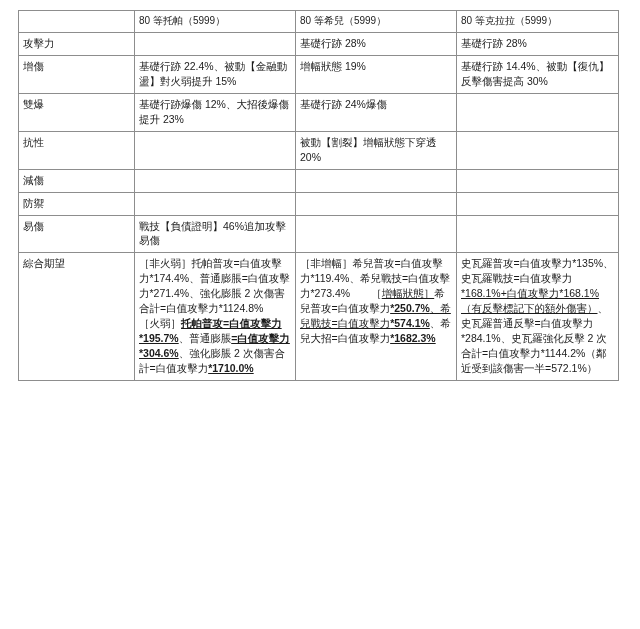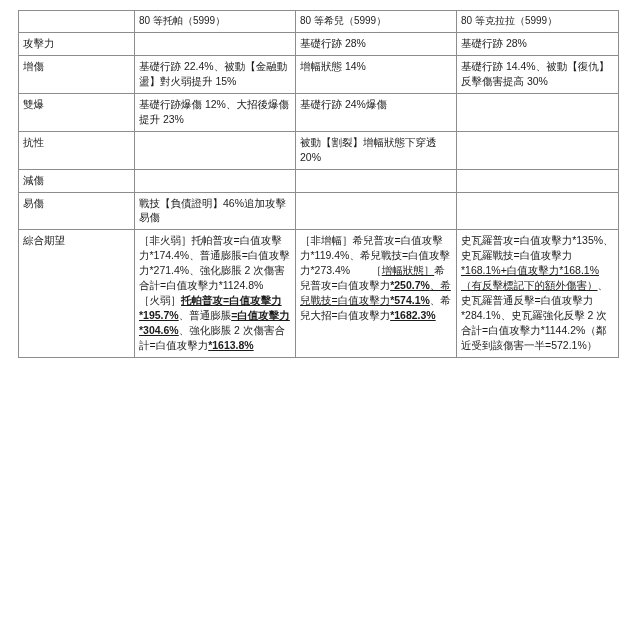--- a/index.html
+++ b/index.html
@@ -81,48 +81,54 @@
     <tbody id="tbody">
         <tr>
           <td class="rowlabel">攻擊力</td>
           <td class="cell-text"></td>
           <td class="cell-text">基礎行跡 28%</td>
           <td class="cell-text">基礎行跡 28%</td>
         </tr>
         <tr>
           <td class="rowlabel">增傷</td>
           <td class="cell-text">基礎行跡 22.4%、被動【金融動盪】對火弱提升 15%</td>
-          <td class="cell-text">增幅狀態 14%</td>
+          <td class="cell-text">增幅狀態 19%</td>
           <td class="cell-text">基礎行跡 14.4%、被動【復仇】反擊傷害提高 30%</td>
         </tr>
         <tr>
           <td class="rowlabel">雙爆</td>
           <td class="cell-text">基礎行跡爆傷 12%、大招後爆傷提升 23%</td>
           <td class="cell-text">基礎行跡 24%爆傷</td>
           <td class="cell-text"></td>
         </tr>
         <tr>
           <td class="rowlabel">抗性</td>
           <td class="cell-text"></td>
           <td class="cell-text">被動【割裂】增幅狀態下穿透 20%</td>
           <td class="cell-text"></td>
         </tr>
         <tr class="empty-row">
           <td class="rowlabel">減傷</td>
           <td class="cell-text"></td>
           <td class="cell-text"></td>
           <td class="cell-text"></td>
         </tr>
+        <tr class="empty-row">
+          <td class="rowlabel">防禦</td>
+          <td class="cell-text"></td>
+          <td class="cell-text"></td>
+          <td class="cell-text"></td>
+        </tr>
         <tr>
           <td class="rowlabel">易傷</td>
           <td class="cell-text">戰技【負債證明】46%追加攻擊易傷</td>
           <td class="cell-text"></td>
           <td class="cell-text"></td>
         </tr>
         <tr class="final-row">
           <td class="rowlabel">綜合期望</td>
-          <td class="cell-text"><span>［非火弱］托帕普攻=白值攻擊力*174.4%、普通膨脹=白值攻擊力*271.4%、強化膨脹 2 次傷害合計=白值攻擊力*1124.8%　　　［火弱］</span><span class="bu">托帕普攻=白值攻擊力*195.7%</span><span>、普通膨脹</span><span class="bu">=白值攻擊力*304.6%</span><span>、強化膨脹 2 次傷害合計=白值攻擊力</span><span class="bu">*1613.8%</span></td>
+          <td class="cell-text"><span>［非火弱］托帕普攻=白值攻擊力*174.4%、普通膨脹=白值攻擊力*271.4%、強化膨脹 2 次傷害合計=白值攻擊力*1124.8%　　　［火弱］</span><span class="bu">托帕普攻=白值攻擊力*195.7%</span><span>、普通膨脹</span><span class="bu">=白值攻擊力*304.6%</span><span>、強化膨脹 2 次傷害合計=白值攻擊力</span><span class="bu">*1710.0%</span></td>
           <td class="cell-text"><span>［非增幅］希兒普攻=白值攻擊力*119.4%、希兒戰技=白值攻擊力*273.4%　　［</span><span class="u">增幅狀態］</span><span>希兒普攻=白值攻擊力</span><span class="bu">*250.7%</span><span class="u">、希兒戰技=白值攻擊力</span><span class="bu">*574.1%</span><span>、希兒大招=白值攻擊力</span><span class="bu">*1682.3%</span></td>
           <td class="cell-text"><span>史瓦羅普攻=白值攻擊力*135%、史瓦羅戰技=白值攻擊力</span><span class="u">*168.1%+白值攻擊力*168.1%（有反擊標記下的額外傷害）</span><span>、史瓦羅普通反擊=白值攻擊力*284.1%、史瓦羅強化反擊 2 次合計=白值攻擊力*1144.2%（鄰近受到該傷害一半=572.1%）</span></td>
         </tr>
       </tbody>
   </table>
 </div>
 
 </body></html>

